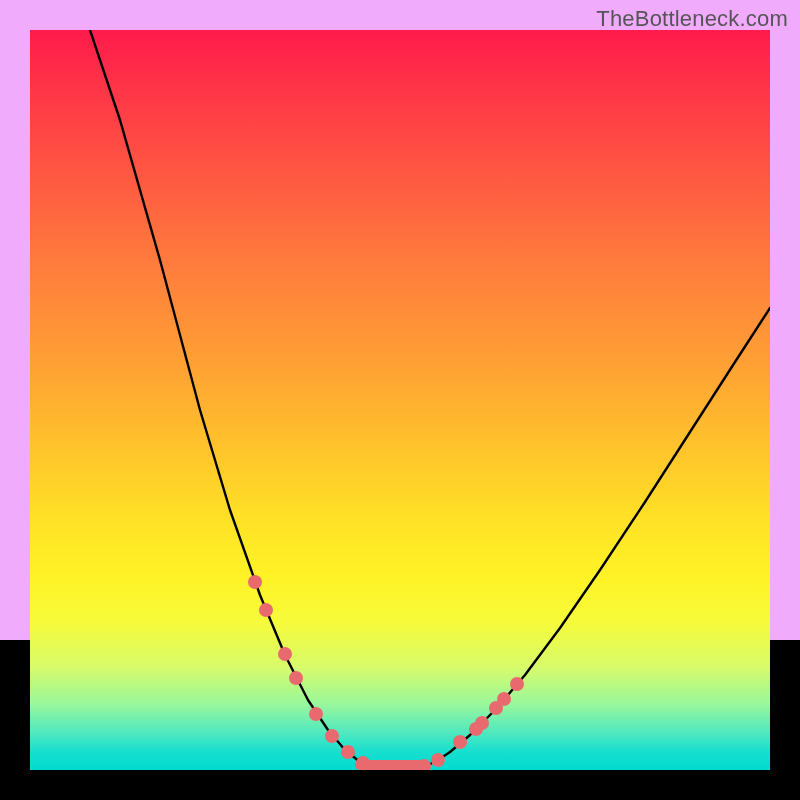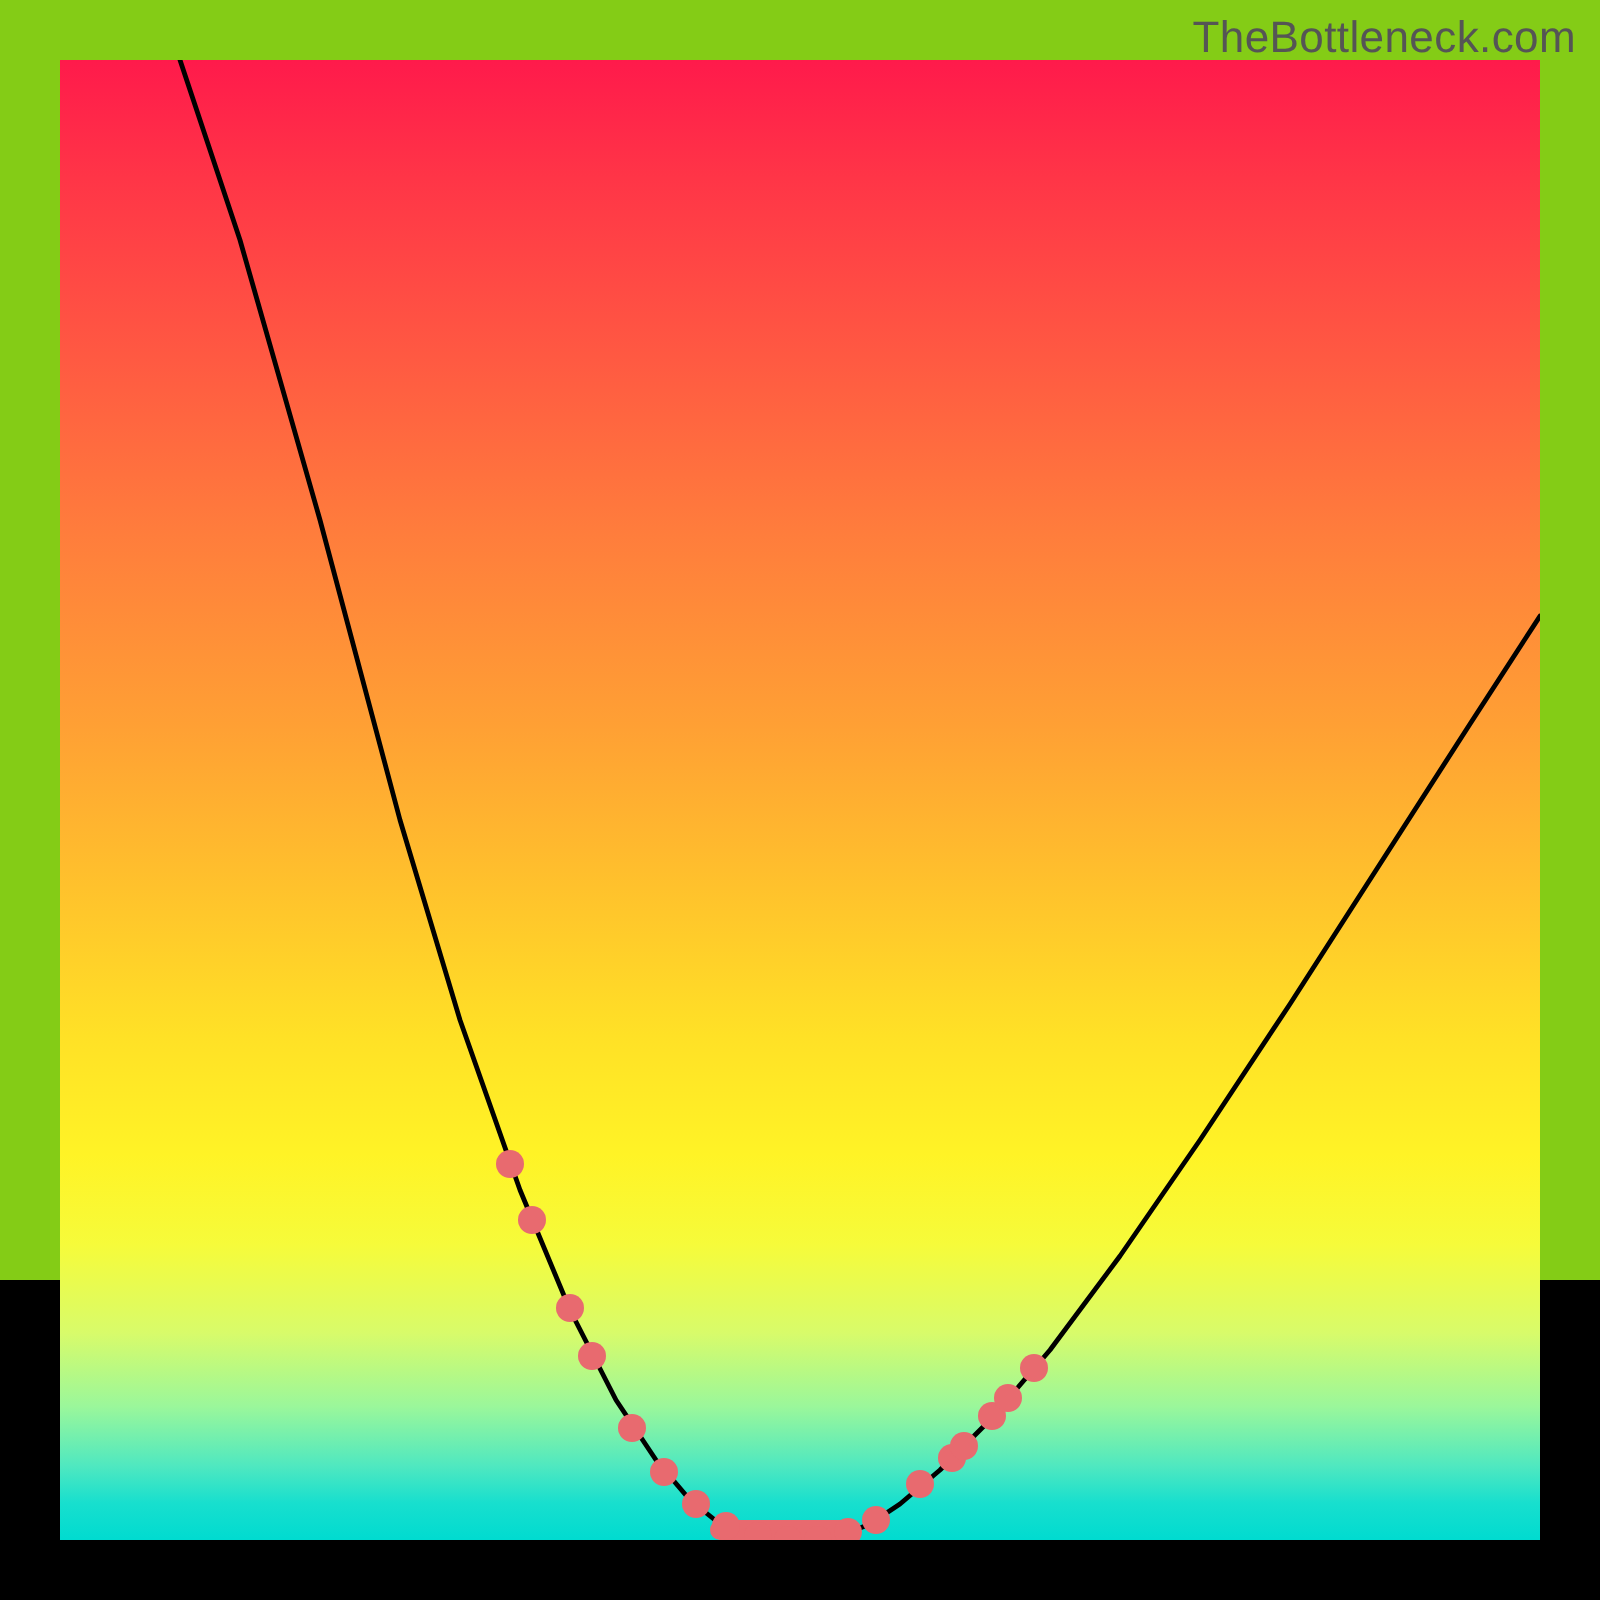--- a/index.html
+++ b/index.html
@@ -8,21 +8,21 @@
     width: 800px;
     height: 800px;
     overflow: hidden;
     background: #000;
     font-family: Arial, Helvetica, sans-serif;
   }
   .frame {
     position: relative;
     width: 800px;
     height: 640px;
-    background: #84cc16;
+    background: #f0abfc;
   }
   .plot {
     position: absolute;
     left: 30px;
     top: 30px;
     width: 740px;
     height: 740px;
     background: linear-gradient(to bottom,
       #ff1a4b 0%,
       #ff3547 8%,

